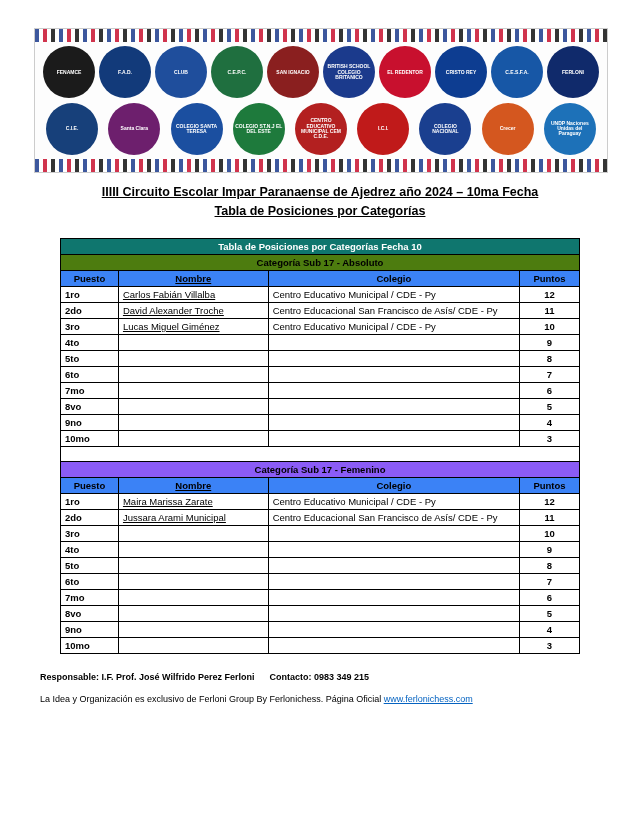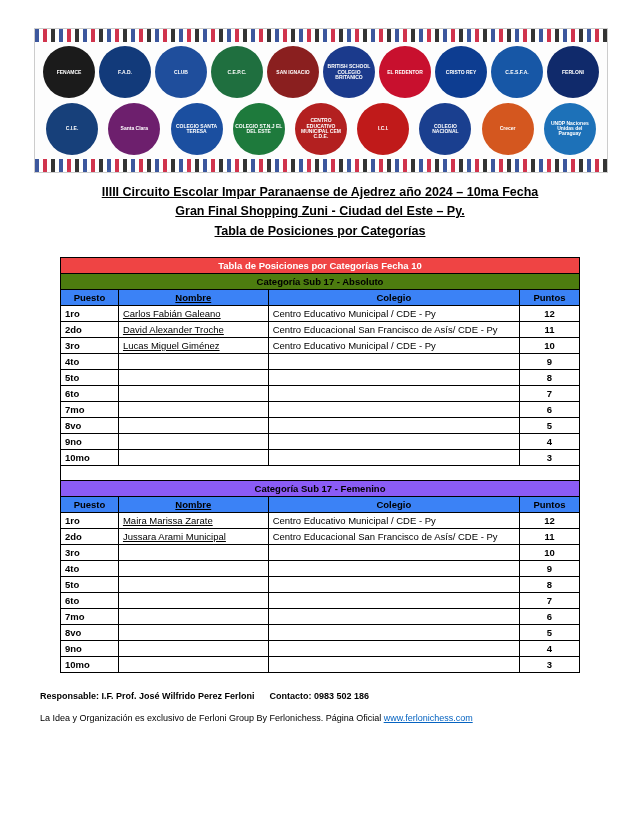--- a/index.html
+++ b/index.html
@@ -107,21 +107,21 @@
     font-size: 9.5px;
   }
   table.standings th,
   table.standings td {
     border: 1px solid #000;
     padding: 2px 4px;
     height: 15px;
     box-sizing: border-box;
   }
   .title-row td {
-    background: #ef4444;
+    background: #0f766e;
     color: #ffffff;
     font-weight: bold;
     text-align: center;
     font-size: 9.5px;
   }
   .cat-row-blue td {
     background: #4d7c0f;
     color: #000;
     font-weight: bold;
     text-align: center;
@@ -198,41 +198,40 @@
           <div class="logo" style="background: rgb(192, 26, 26);">I.C.I.</div>
           <div class="logo" style="background: rgb(26, 63, 143);">COLEGIO NACIONAL</div>
           <div class="logo" style="background: rgb(212, 87, 31);">Crecer</div>
           <div class="logo" style="background: rgb(29, 113, 184);">UNDP Naciones Unidas del Paraguay</div>
         </div>
     </div>
   </div>
 
   <div class="titles">
     <div>IIIII Circuito Escolar Impar Paranaense de Ajedrez año 2024 – 10ma Fecha</div>
-    <div>Gran Final Shopping Zuni - Ciudad del Este – Py.</div>
     <div>Tabla de Posiciones por Categorías</div>
   </div>
 
   <table class="standings">
     <tbody id="standings-body">
         <tr class="title-row">
           <td colspan="4">Tabla de Posiciones por Categorías Fecha 10</td>
         </tr>
         <tr class="cat-row-blue">
           <td colspan="4">Categoría Sub 17 - Absoluto</td>
         </tr>
         <tr class="head-row">
           <th class="c-puesto">Puesto</th>
           <th class="c-nombre">Nombre</th>
           <th class="c-colegio">Colegio</th>
           <th class="c-puntos">Puntos</th>
         </tr>
         <tr>
           <td class="c-puesto">1ro</td>
-          <td class="c-nombre">Carlos Fabián Galeano</td>
+          <td class="c-nombre">Carlos Fabián Villalba</td>
           <td class="c-colegio">Centro Educativo Municipal / CDE - Py</td>
           <td class="c-puntos">12</td>
         </tr>
         <tr>
           <td class="c-puesto">2do</td>
           <td class="c-nombre">David Alexander Troche</td>
           <td class="c-colegio">Centro Educacional San Francisco de Asís/ CDE - Py</td>
           <td class="c-puntos">11</td>
         </tr>
         <tr>
@@ -355,20 +354,20 @@
           <td class="c-colegio"></td>
           <td class="c-puntos">3</td>
         </tr>
       </tbody>
   </table>
 
   <div class="footer">
     <div class="line1">
       <span class="resp-label">Responsable: I.F. Prof. José Wilfrido Perez Ferloni</span>
       &nbsp;&nbsp;&nbsp;&nbsp;
-      <span>Contacto: 0983 502 186</span>
+      <span>Contacto: 0983 349 215</span>
     </div>
     <div class="line2">
       <span>La Idea y Organización es exclusivo de Ferloni Group By Ferlonichess. Página Oficial </span><a href="#">www.ferlonichess.com</a>
     </div>
   </div>
 
 </div>
 
 </body></html>

